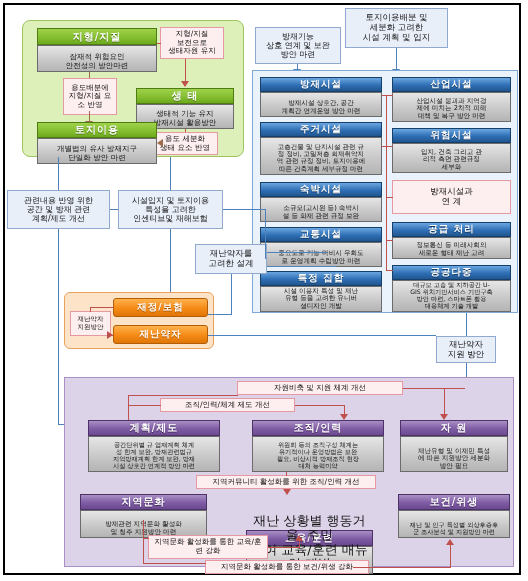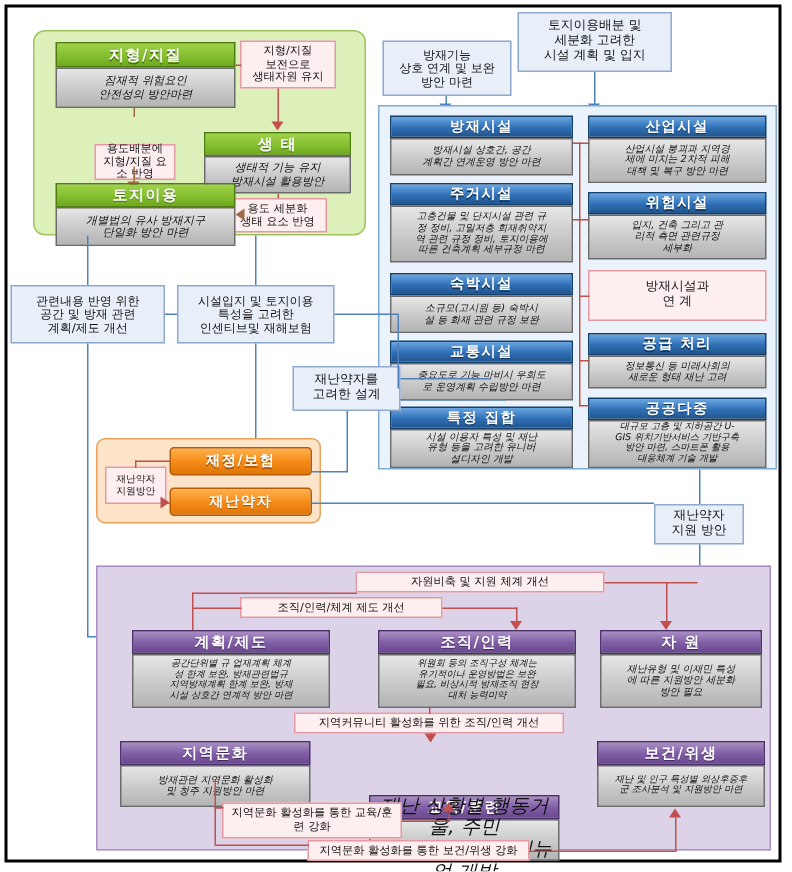--- a/index.html
+++ b/index.html
@@ -3,23 +3,23 @@
 <meta charset="utf-8">
 <style>
   html,body{margin:0;padding:0;background:#ffffff;}
   body{font-family:"DejaVu Sans","Liberation Sans",sans-serif;}
   #page{position:relative;width:528px;height:581px;overflow:hidden;background:#fff;}
   #frame{position:absolute;left:3px;top:3px;width:518px;height:572px;border:2px solid #000;box-sizing:border-box;}
 
   
   .box{position:absolute;box-sizing:border-box;text-align:center;}
   .hdr{font-weight:bold;letter-spacing:1px;display:flex;align-items:center;justify-content:center;box-sizing:border-box;}
-  .bdy{display:flex;align-items:center;justify-content:center;box-sizing:border-box;
+  .bdy{display:flex;align-items:flex-end;justify-content:center;box-sizing:border-box;
        background:linear-gradient(180deg,#e6e6e6 0%,#c9c9c9 55%,#b4b4b4 100%);
-       border:1px solid #6b6b6b;color:#111;line-height:1.12;padding:1px 2px;font-style:italic;}
+       border:1px solid #6b6b6b;color:#111;line-height:1.12;padding:1px 2px;}
 
   
   .g .hdr{background:linear-gradient(180deg,#9fd24a 0%,#83bd2e 60%,#6da81f 100%);
           border:1px solid #4e7c12;color:#fff;text-shadow:0 1px 0 #4a7410;}
   
   .b .hdr{background:linear-gradient(180deg,#6aa6e0 0%,#2f6fb5 55%,#21568f 100%);
           border:1px solid #16406c;color:#fff;text-shadow:0 1px 0 #123a61;}
   .o.single{border:1px solid #b35d05;border-radius:3px;
             background:linear-gradient(180deg,#ffb14d 0%,#f58a16 55%,#e07606 100%);
             color:#fff;font-weight:bold;display:flex;align-items:center;justify-content:center;
@@ -82,21 +82,21 @@
     <div class="bdy" style="height:27px;font-size:7.5px;">
         <div>잠재적 위험요인<br>안전성의 방안마련</div>
       </div>
   </div>
 
   <div class="note note-pink" style="left:160px;top:27px;width:64px;height:32px;font-size:7.5px;">
       <div>지형/지질<br>보전으로<br>생태자원 유지</div>
     </div>
   <div class="ln ln-p" style="left:157px;top:43px;width:4px;height:1px;"></div>
 
-  <div class="note note-pink" style="left:63px;top:96px;width:54px;height:24px;font-size:7.5px;">
+  <div class="note note-pink" style="left:63px;top:78px;width:54px;height:37px;font-size:7.5px;">
       <div>용도배분에<br>지형/지질 요<br>소 반영</div>
     </div>
   <div class="ln ln-br" style="left:89px;top:72px;width:1px;height:6px;"></div>
   <div class="ln ln-br" style="left:89px;top:111px;width:1px;height:12px;"></div>
   <div class="ar ar-d-br" style="left:85px;top:121px;"></div>
 
   <div class="box g" style="left:136px;top:88px;width:98px;height:49px;">
     <div class="hdr" style="height:16px;font-size:10px;">생 태</div>
     <div class="bdy" style="height:25px;font-size:7.5px;">
         <div>생태적 기능 유지<br>방재시설 활용방안</div>
@@ -314,21 +314,21 @@
   <div class="box p" style="left:398px;top:494px;width:112px;height:44px;">
     <div class="hdr" style="height:16px;font-size:10px;">보건/위생</div>
     <div class="bdy" style="height:28px;font-size:6.2px;">
         <div>재난 및 인구 특성별 외상후증후<br>군 조사분석 및 지원방안 마련</div>
       </div>
   </div>
 
   <div class="note note-pink" style="left:148px;top:535px;width:120px;height:24px;font-size:7.5px;">
       <div>지역문화 활성화를 통한 교육/훈련 강화</div>
     </div>
-  <div class="note note-pink" style="left:205px;top:560px;width:148px;height:14px;font-size:7.5px;text-align:right;">지역문화 활성화를 통한 보건/위생 강화</div>
+  <div class="note note-pink" style="left:205px;top:560px;width:164px;height:14px;font-size:7.5px;text-align:right;">지역문화 활성화를 통한 보건/위생 강화</div>
 
   <div class="ln ln-p" style="left:128px;top:395px;width:110px;height:1px;"></div>
   <div class="ln ln-p" style="left:128px;top:395px;width:1px;height:25px;"></div>
   <div class="ln ln-p" style="left:403px;top:388px;width:62px;height:1px;"></div>
   <div class="ln ln-p" style="left:160px;top:405px;width:-0px;height:1px;"></div>
   <div class="ln ln-p" style="left:128px;top:405px;width:33px;height:1px;"></div>
   <div class="ln ln-p" style="left:295px;top:405px;width:50px;height:1px;"></div>
   <div class="ln ln-p" style="left:344px;top:405px;width:1px;height:13px;"></div>
   <div class="ar ar-d-p" style="left:340px;top:414px;"></div>
   <div class="ln ln-p" style="left:444px;top:388px;width:1px;height:30px;"></div>

